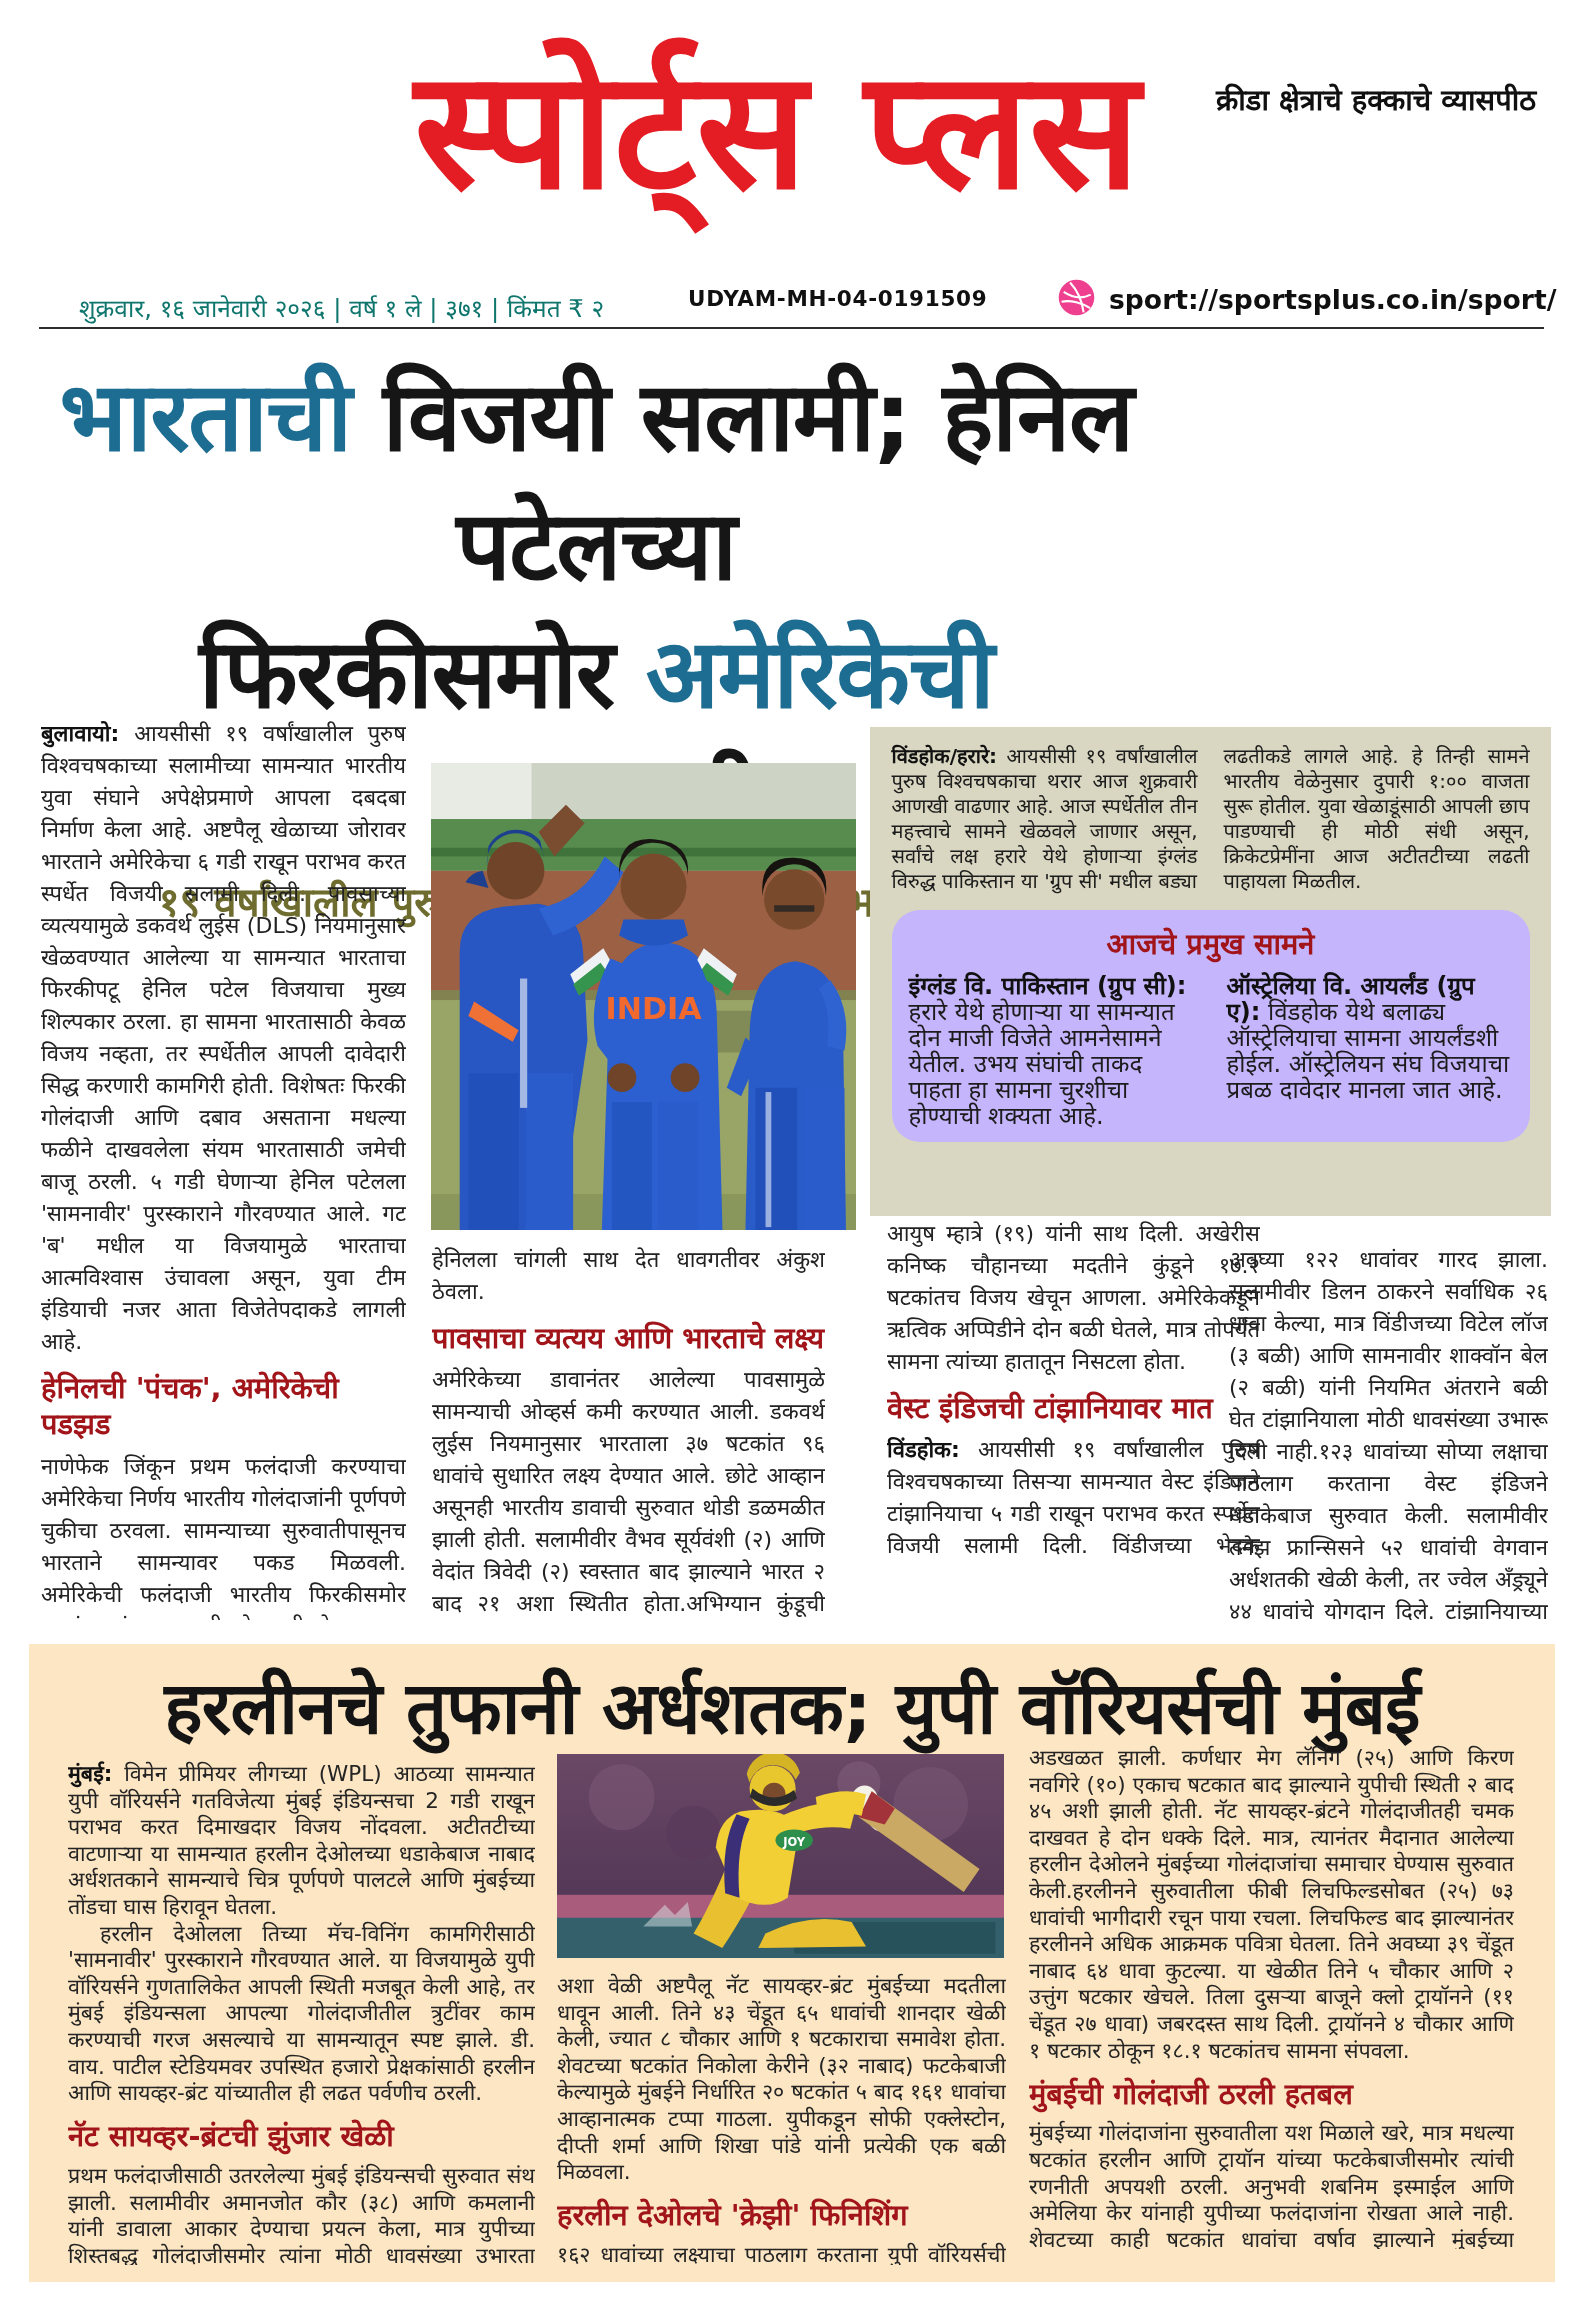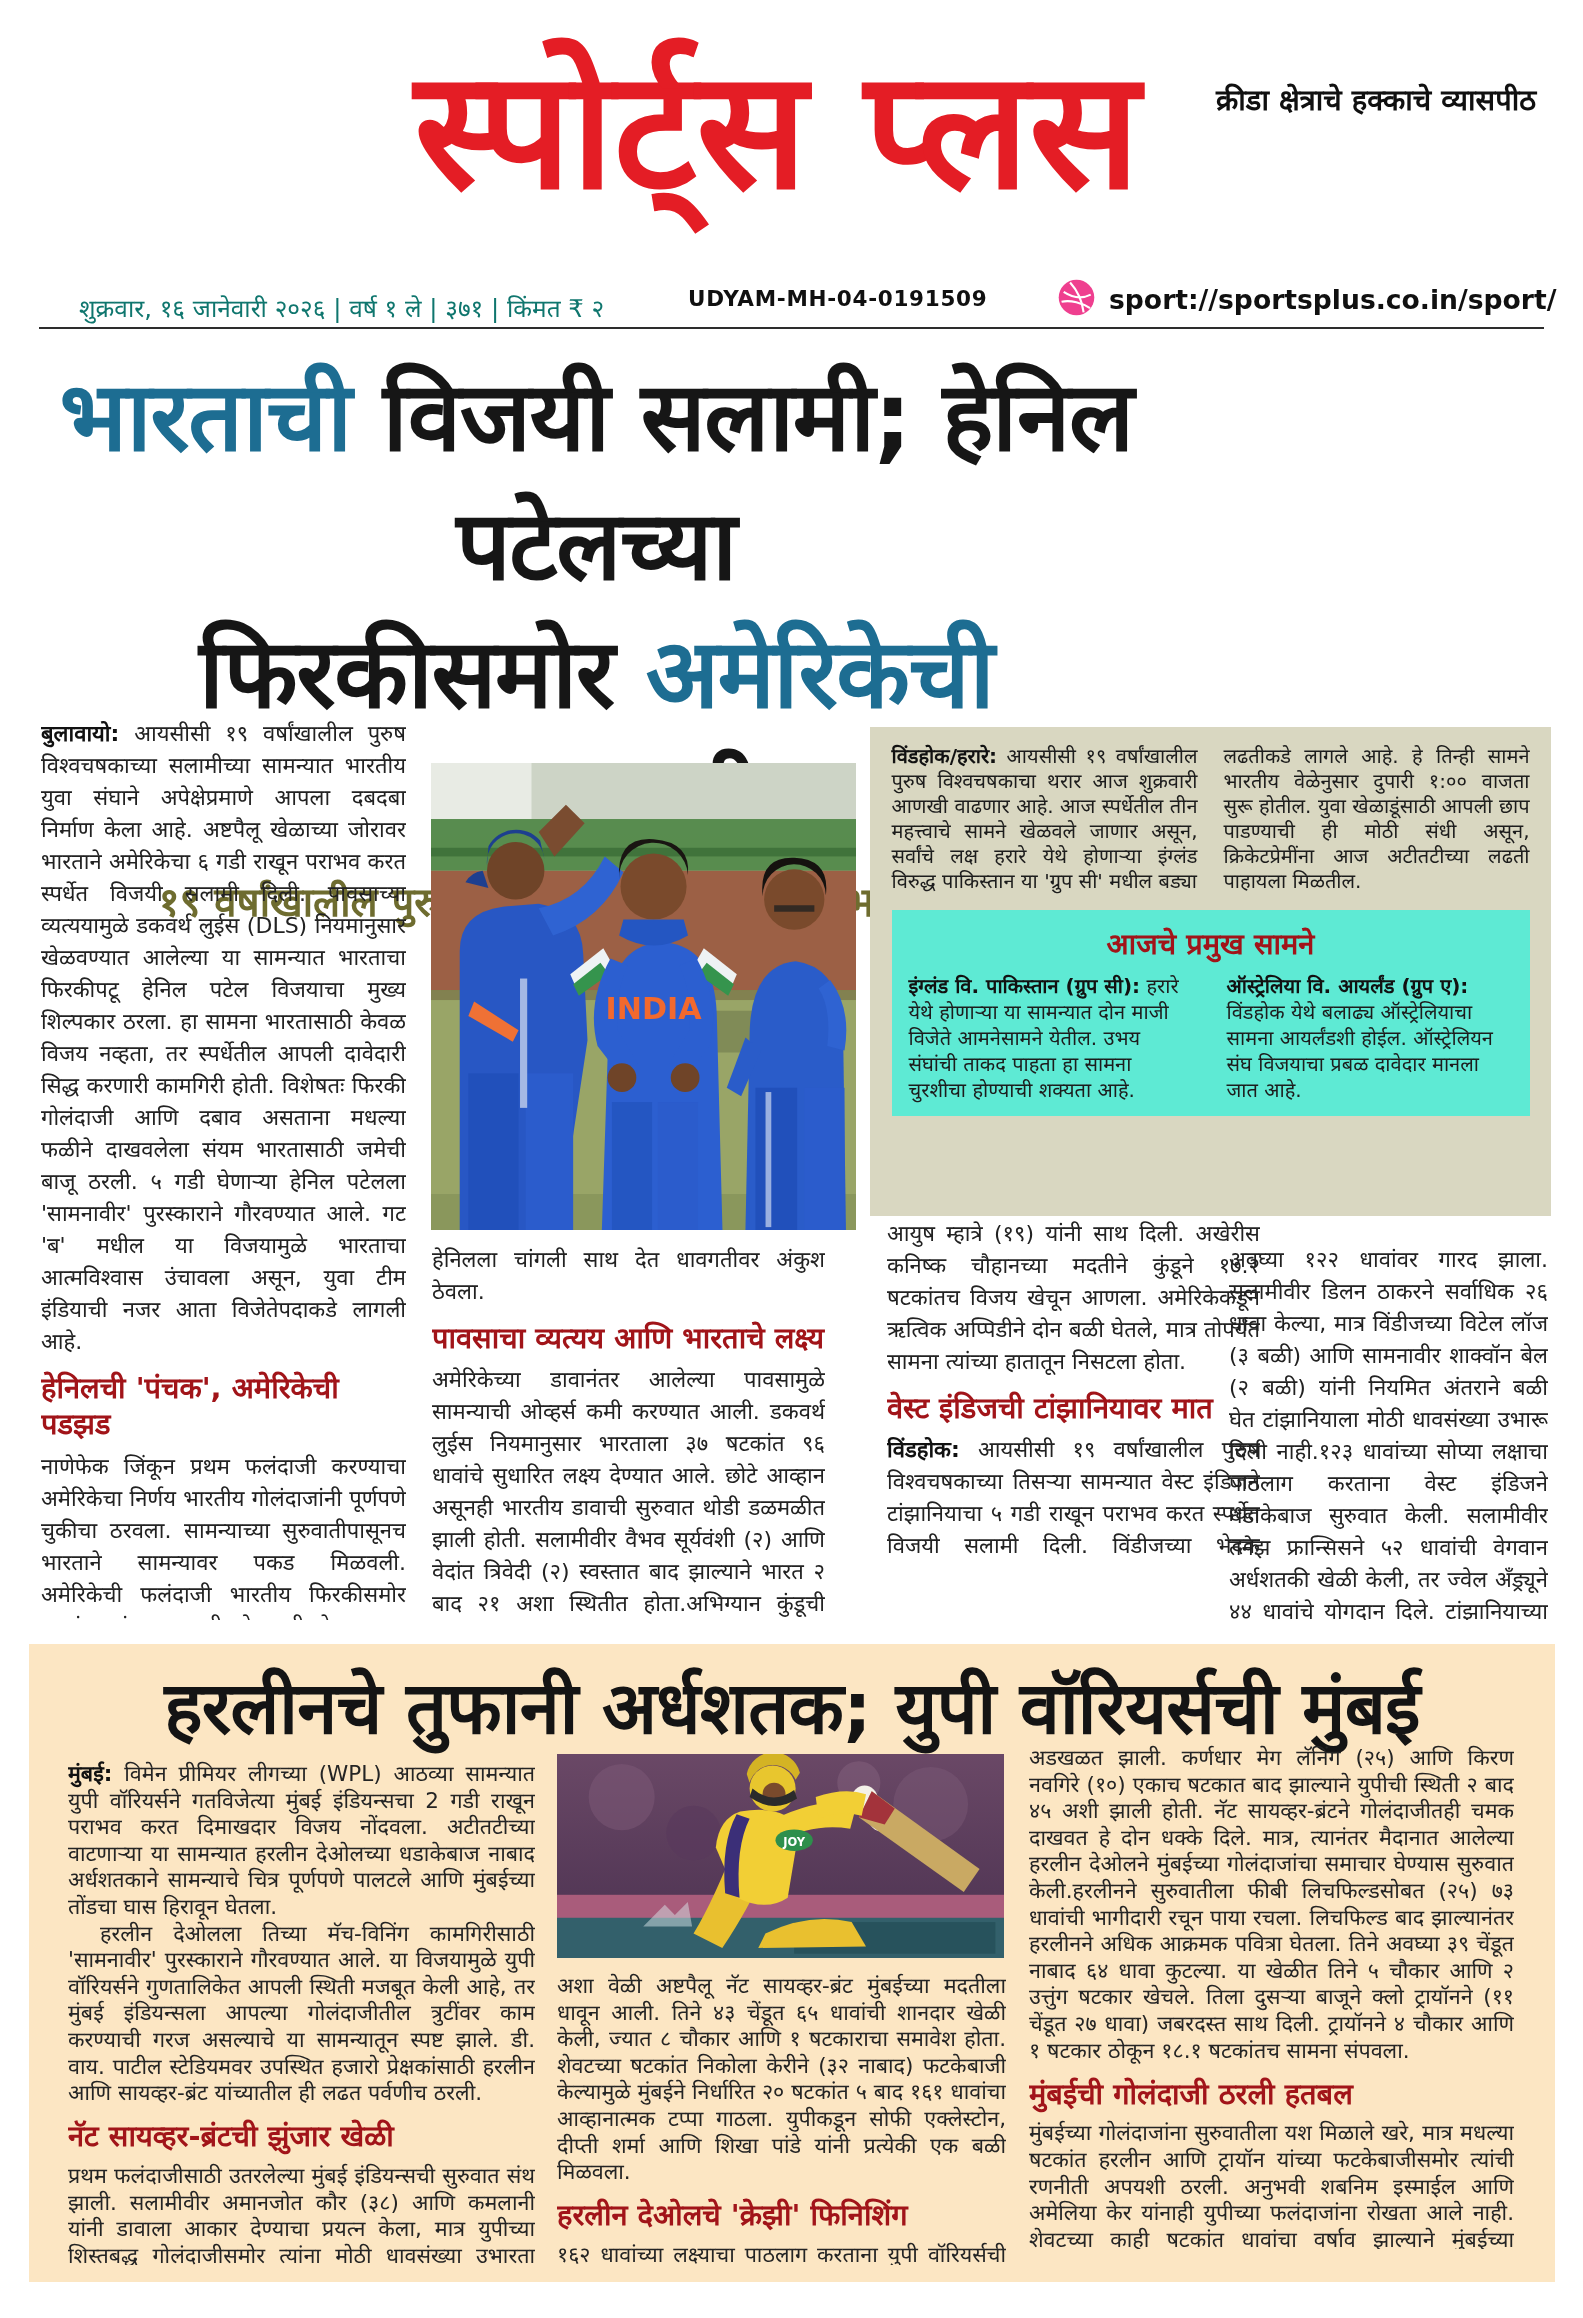--- a/index.html
+++ b/index.html
@@ -28,24 +28,24 @@
   #s1c4{left:1229px;top:1244px;width:319px;height:376px;}
   .crosshead{font-size:29px;font-weight:bold;color:#a11419;margin:11.5px 0 8.6px;text-align:left;line-height:1.25;}
   .photo1{position:absolute;left:431px;top:763px;width:425px;height:467px;}
   
   .sidebox{position:absolute;left:870px;top:727px;width:681px;height:489px;background:#d9d7c1;
            padding:17px 21.5px;box-sizing:border-box;}
   .sidebox h2{margin:1.4px 0 13px;text-align:center;font-size:33px;line-height:1.33;color:#141414;font-weight:800;}
   .boxcols{display:flex;gap:26px;}
   .boxcol{flex:1;font-size:20px;line-height:25px;text-align:justify;color:#1c1c1c;}
   .boxcol p{margin:0;}
-  .innerbox{margin-top:16px;background:#5eead4;padding:10px 17px 13px;}
+  .innerbox{margin-top:16px;background:#c4b5fd;padding:10px 17px 13px;border-radius:28px;}
   .innerbox h3{margin:2.9px 0 11.5px;text-align:center;font-size:29px;color:#a11419;font-weight:800;}
   .innercols{display:flex;gap:32px;}
-  .innercol{flex:1;font-size:20px;line-height:26px;text-align:left;color:#1c1c1c;}
+  .innercol{flex:1;font-size:24px;line-height:26px;text-align:left;color:#1c1c1c;}
   .innercol p{margin:0;}
   
   .sec2{position:absolute;left:29px;top:1644px;width:1526px;height:638px;background:#fce6c3;}
   .sec2 h2{position:absolute;top:11.5px;left:0;width:100%;text-align:center;margin:0;
            font-size:72px;font-weight:800;color:#141414;letter-spacing:-0.7px;}
   .s2col{position:absolute;text-align:justify;font-size:21.5px;line-height:26.6px;color:#242424;overflow:hidden;}
   .s2col p{margin:0;}
   #s2c1{left:39px;top:117px;width:467px;height:504px;}
   #s2c2{left:528px;top:329px;width:449px;height:292px;}
   #s2c3{left:1000px;top:101px;width:485px;height:504px;}

